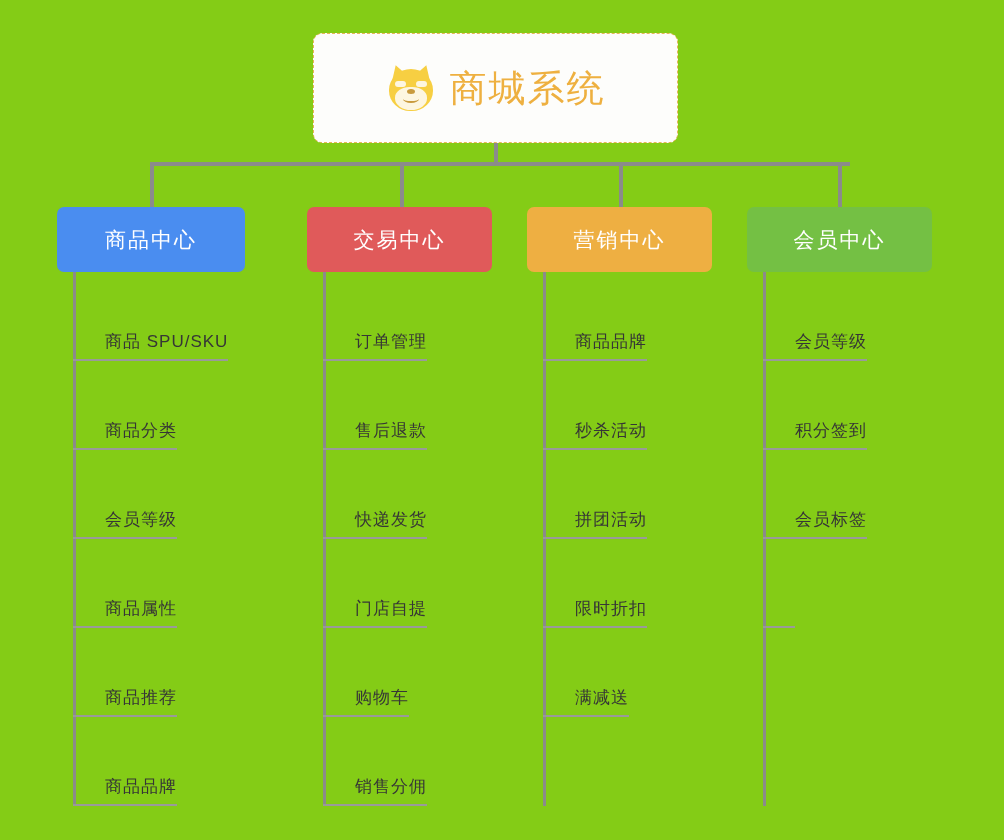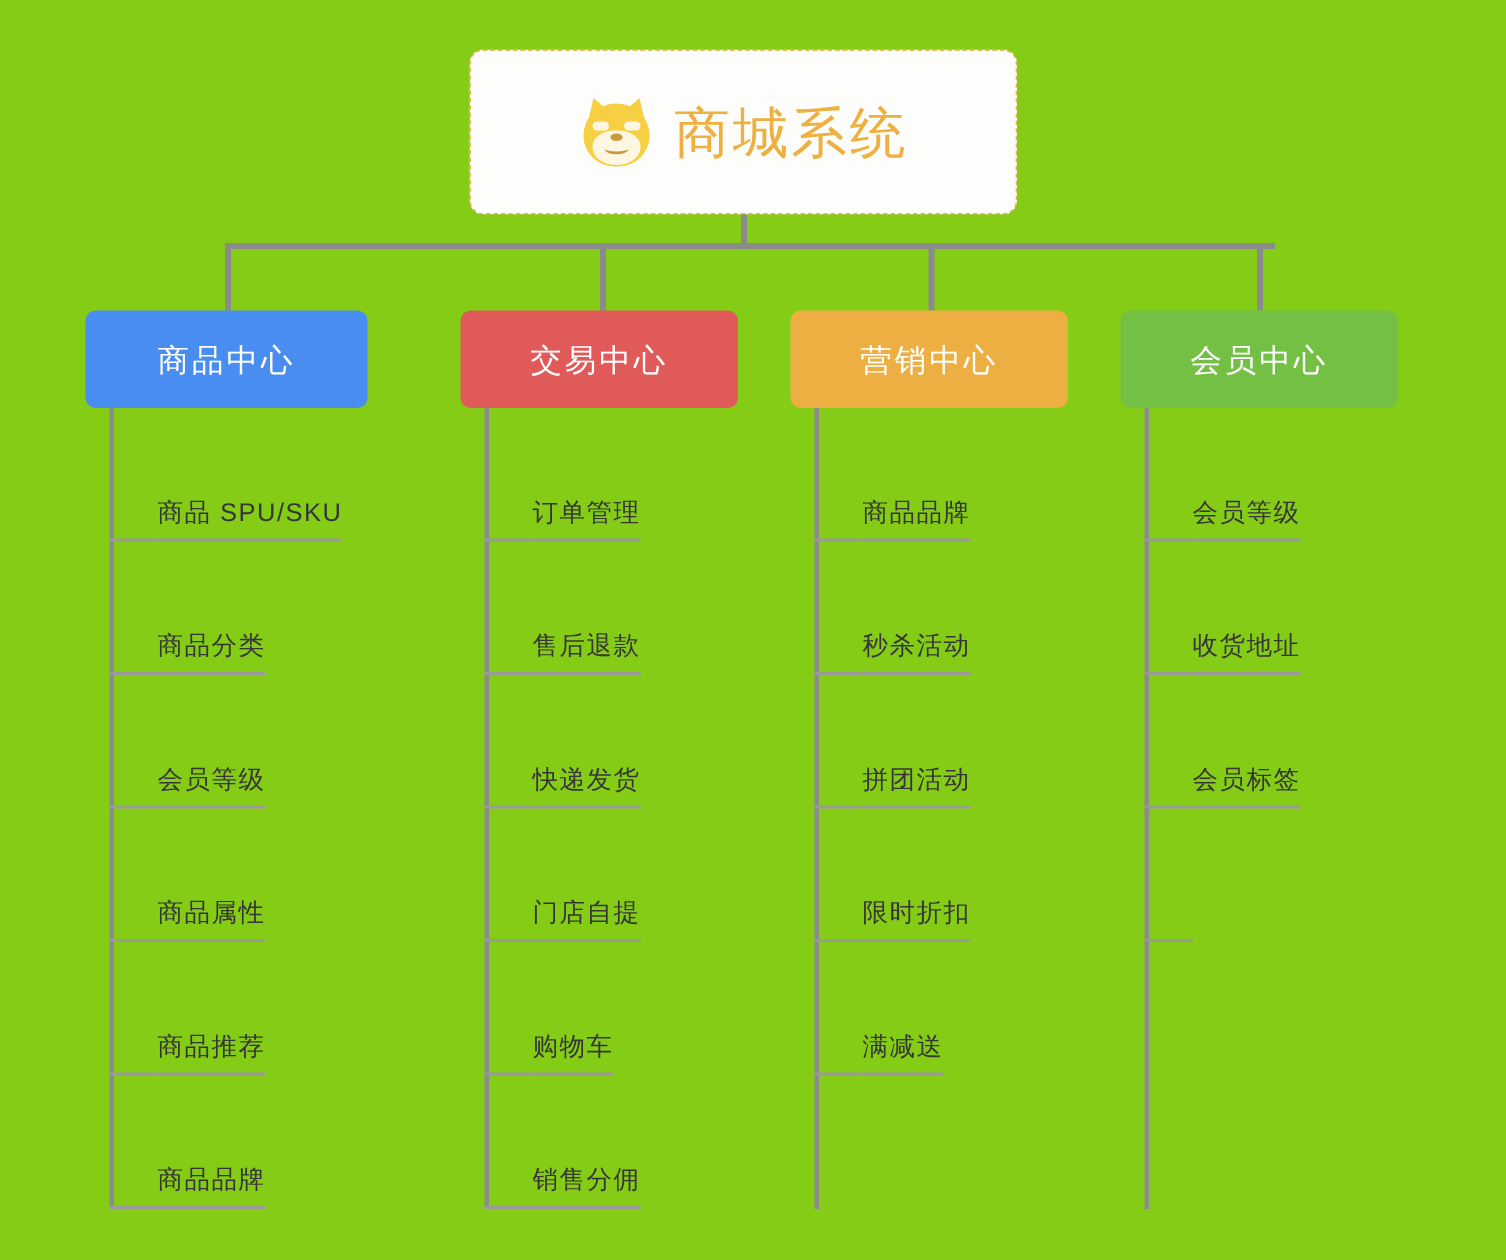--- a/index.html
+++ b/index.html
@@ -279,21 +279,21 @@
           <span>会员中心</span>
         </div>
         <div class="items">
           <div class="trunk" style="height: 534px;"></div>
           <div class="item">
             <div class="item-rule"></div>
             <span class="item-label">会员等级</span>
           </div>
           <div class="item">
             <div class="item-rule"></div>
-            <span class="item-label">收货地址</span>
+            <span class="item-label">积分签到</span>
           </div>
           <div class="item">
             <div class="item-rule"></div>
             <span class="item-label">会员标签</span>
           </div>
           <div class="item">
             <div class="item-rule"></div>
           </div>
         </div>
       </div>

